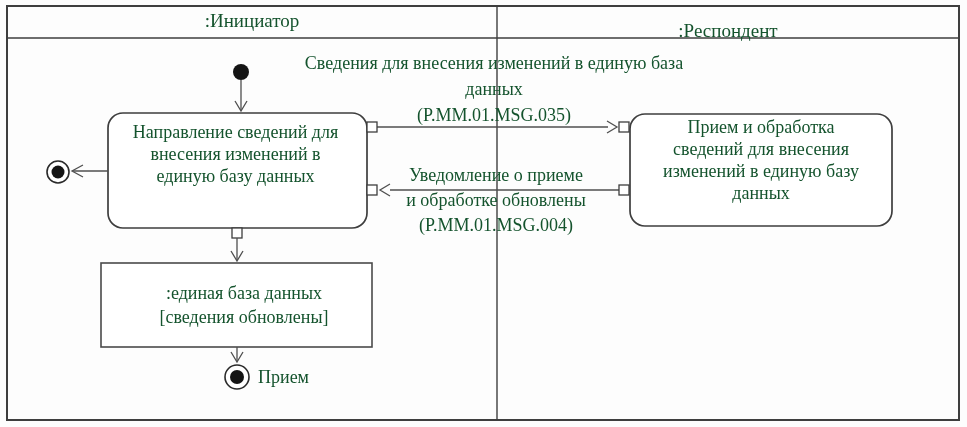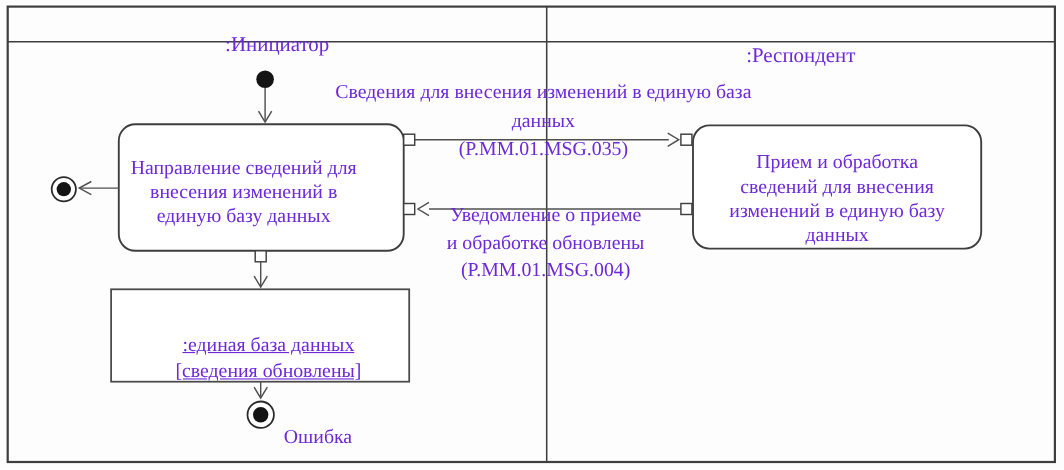--- a/index.html
+++ b/index.html
@@ -20,22 +20,21 @@
     position: absolute;
     left: 0; top: 0;
     width: 967px; height: 427px;
   }
   .lbl {
     position: absolute;
     white-space: pre-line;
     text-align: center;
     font-size: 18px;
     line-height: 22px;
-    color: #6d28d9;
-    margin-top: 20px;
+    color: #14532d;
   }
   .lane-title {
     font-size: 19px;
     line-height: 22px;
   }
   .box-label {
     display: flex;
     align-items: center;
     justify-content: center;
   }
@@ -103,25 +102,25 @@
   <div class="lbl lane-title" style="left:7px; top:10px; width:490px;">:Инициатор</div>
   <div class="lbl lane-title" style="left:497px; top:20px; width:462px;">:Респондент</div>
 
   <div class="lbl msg-label" style="left:244px; top:50px; width:500px; line-height:26px;">Сведения для внесения изменений в единую база
 данных
 (P.MM.01.MSG.035)</div>
   <div class="lbl msg-label" style="left:371px; top:163px; width:250px; line-height:25px;">Уведомление о приеме
 и обработке обновлены
 (P.MM.01.MSG.004)</div>
 
-  <div class="lbl box-label" style="left:96px; top:113px; width:251px; height:81px;">Направление сведений для
+  <div class="lbl box-label" style="left:110px; top:113px; width:251px; height:81px;">Направление сведений для
 внесения изменений в
 единую базу данных</div>
   <div class="lbl box-label" style="left:634px; top:114px; width:254px; height:92px;">Прием и обработка
 сведений для внесения
 изменений в единую базу
 данных</div>
-  <div class="lbl box-label" style="left:101px; top:263px; width:286px; height:84px; line-height:24px;text-decoration:underline;">:единая база данных
+  <div class="lbl box-label" style="left:101px; top:263px; width:286px; height:84px; line-height:24px;">:единая база данных
 [сведения обновлены]</div>
 
-  <div class="lbl" style="left:258px; top:366px; width:70px; text-align:left;">Ошибка</div>
+  <div class="lbl" style="left:258px; top:366px; width:70px; text-align:left;">Прием</div>
 
 </div>
 
 </body></html>

